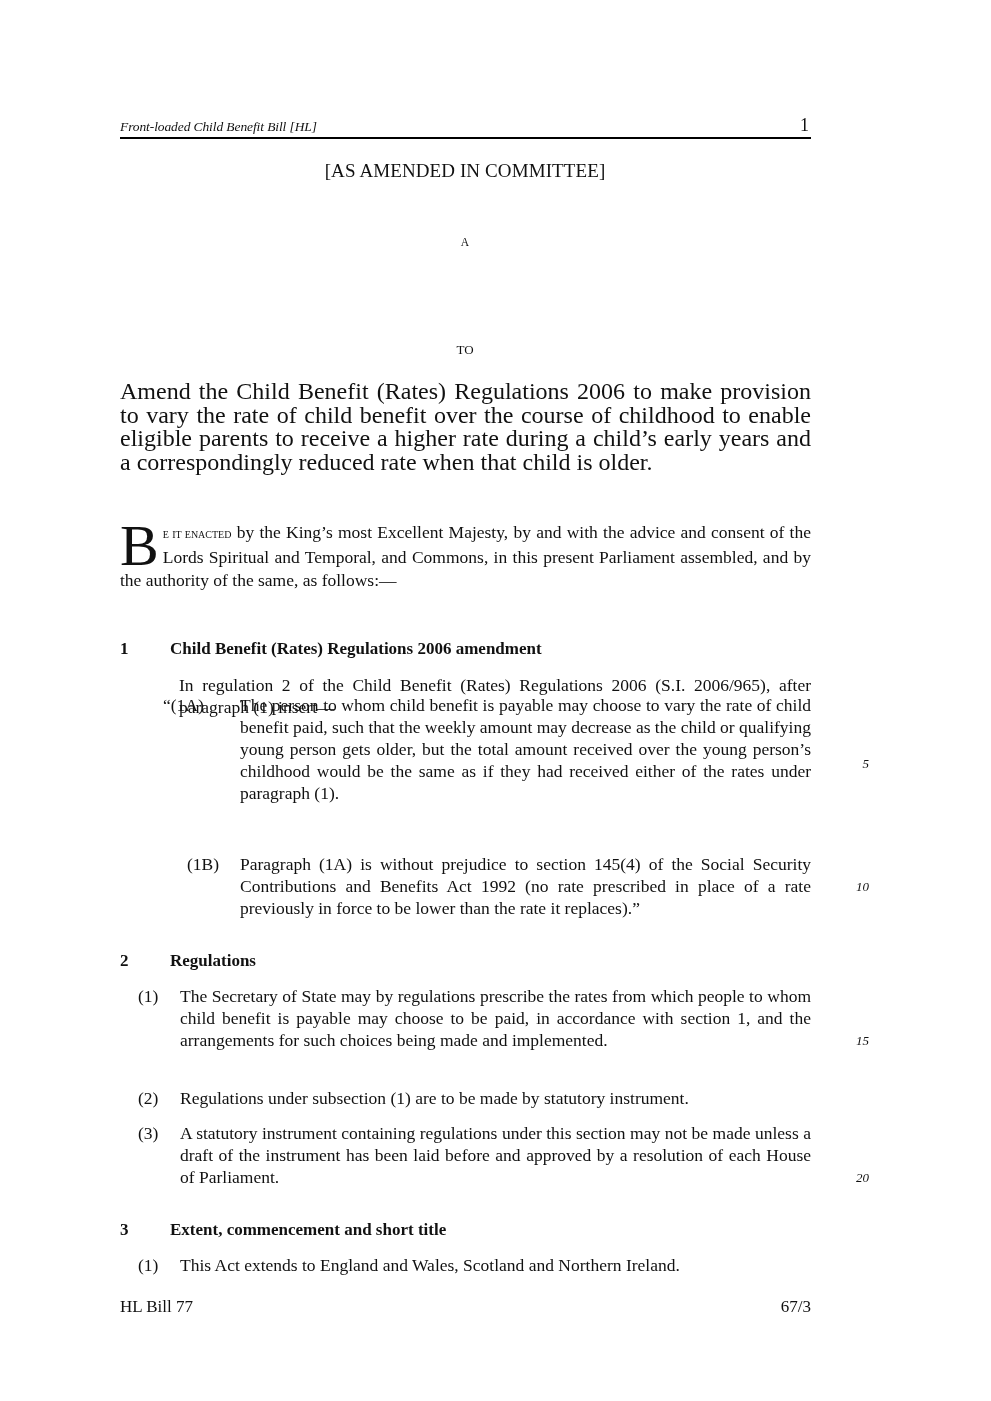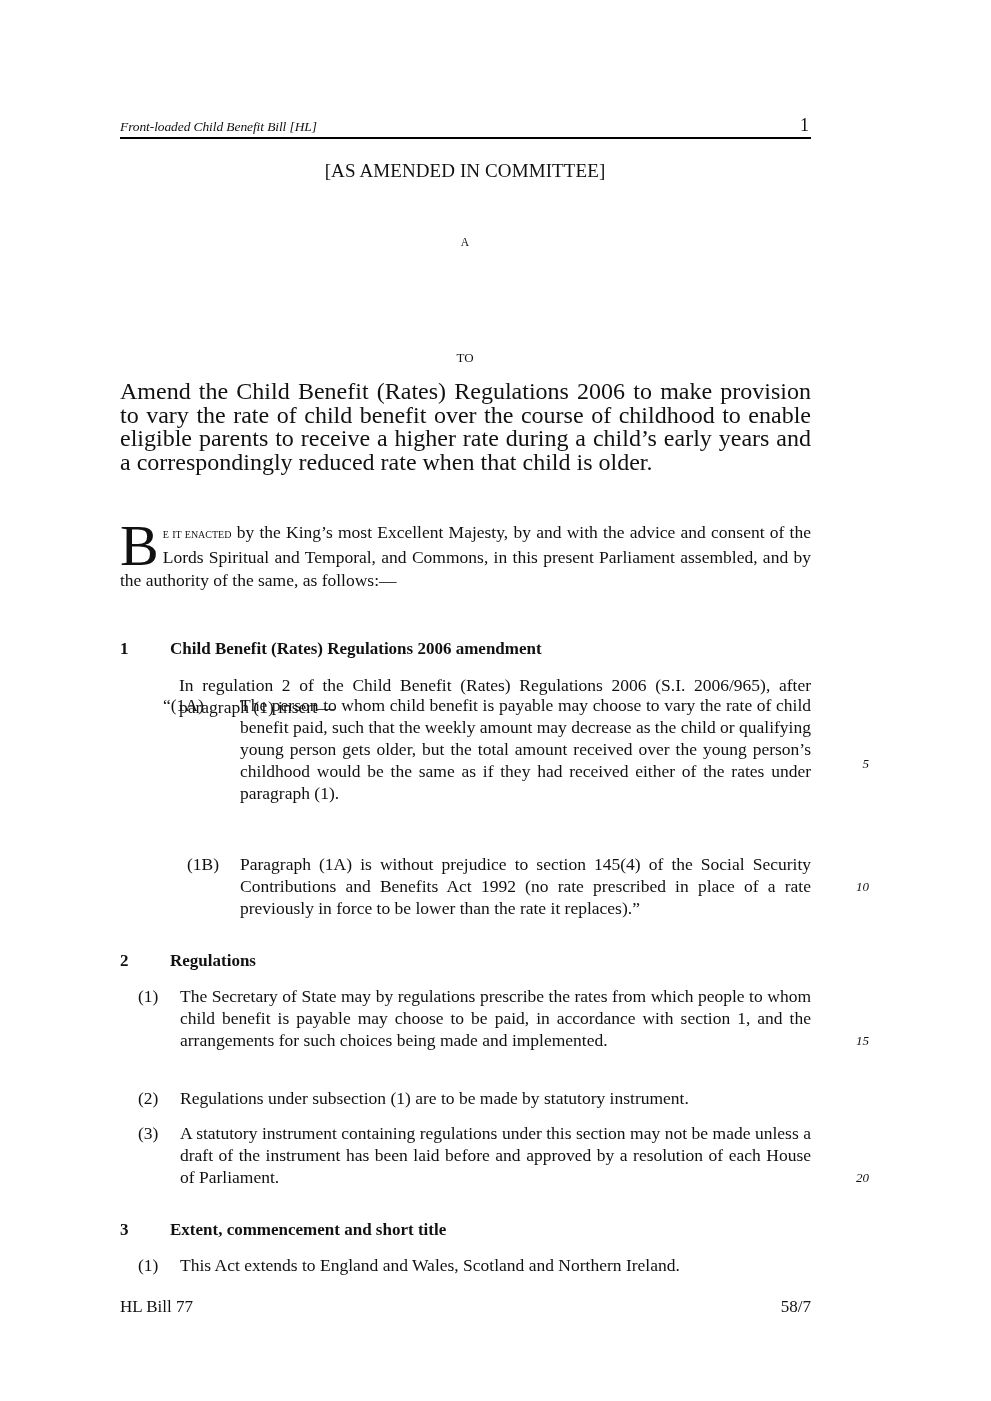--- a/index.html
+++ b/index.html
@@ -31,21 +31,20 @@
     font-size: 11.5px;
   }
   .bill-title {
     position: absolute; left: 0; width: 930px; top: 266px; text-align: center;
     font-size: 50px; font-weight: bold; letter-spacing: 14px; text-indent: 14px;
     line-height: 60px;
   }
   .to-label {
     position: absolute; left: 0; width: 930px; top: 342px; text-align: center;
     font-size: 13px;
-    margin-top: 8px;
   }
 
   .long-title {
     position: absolute; left: 120px; top: 380px; width: 691px;
     font-size: 24px; line-height: 23.5px; text-align: justify;
   }
 
   .enacting {
     position: absolute; left: 120px; top: 521px; width: 691px;
     font-size: 17.5px; line-height: 23px; text-align: justify;
@@ -146,14 +145,14 @@
     <span class="label" style="left:0; top:0;">(1)</span>
     <span class="text" style="left:42px; top:0; width:631px; text-align:left;">This Act extends to England and Wales, Scotland and Northern Ireland.</span>
   </div>
 
   <div class="line-no" style="left:839px; top:756px;">5</div>
   <div class="line-no" style="left:839px; top:879px;">10</div>
   <div class="line-no" style="left:839px; top:1033px;">15</div>
   <div class="line-no" style="left:839px; top:1170px;">20</div>
 
   <div class="footer-left">HL Bill 77</div>
-  <div class="footer-right">58/7</div>
+  <div class="footer-right">67/3</div>
 </div>
 
 </body></html>

